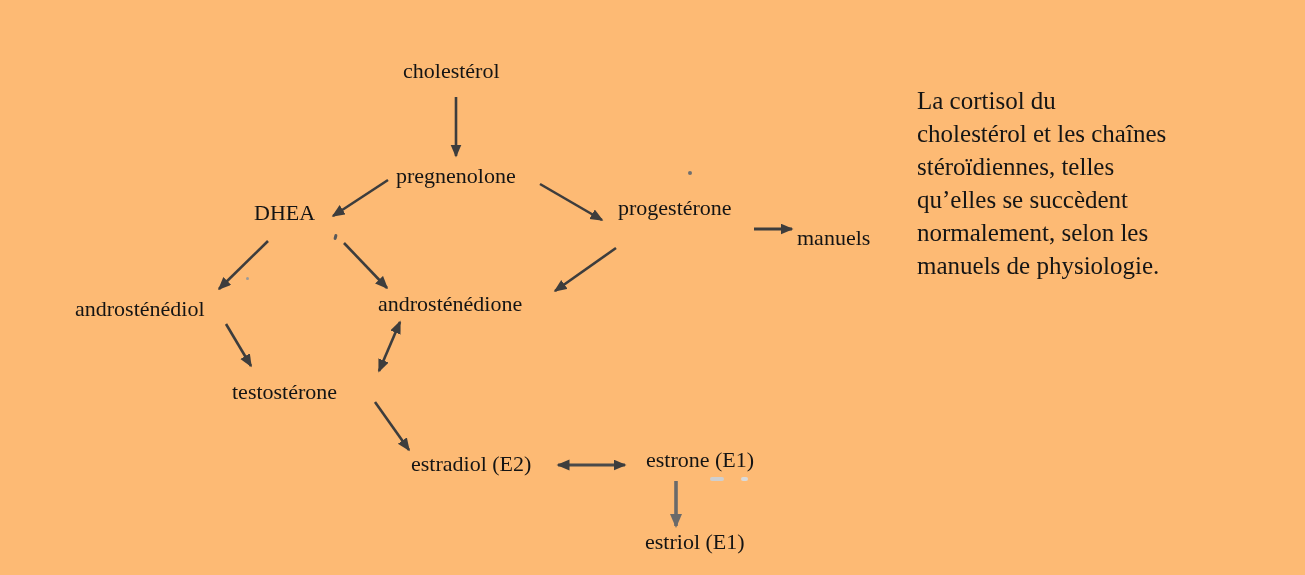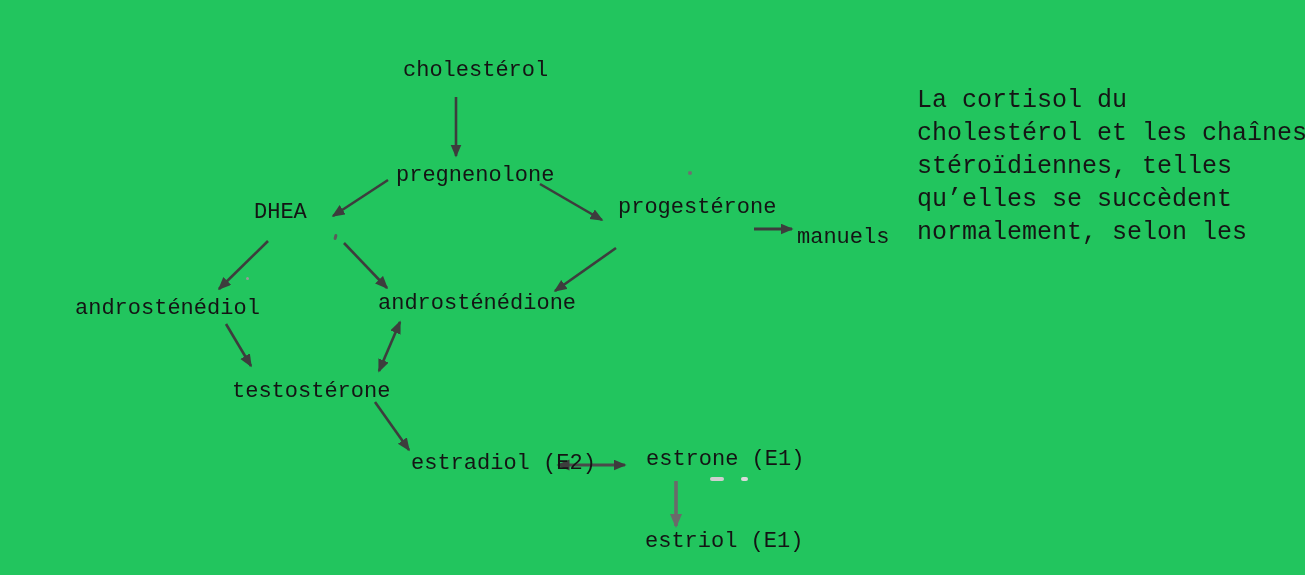--- a/index.html
+++ b/index.html
@@ -4,23 +4,23 @@
 <style>
   html, body {
     margin: 0;
     padding: 0;
     background: #ffffff;
   }
   .stage {
     position: relative;
     width: 1305px;
     height: 575px;
-    background: #22c55e;
+    background: #fdba74;
     overflow: hidden;
-    font-family: Liberation Mono, monospace;
+    font-family: Liberation Serif, serif;
   }
   .arrow-layer {
     position: absolute;
     left: 0;
     top: 0;
     width: 1305px;
     height: 575px;
   }
   .node {
     position: absolute;
@@ -97,20 +97,21 @@
   <div class="node" style="left:411px; top:452px">estradiol (E2)</div>
   <div class="node" style="left:646px; top:448px">estrone (E1)</div>
   <div class="node" style="left:645px; top:530px">estriol (E1)</div>
 
   <div class="note">
     <div>La cortisol du</div>
     <div>cholestérol et les chaînes</div>
     <div>stéroïdiennes, telles</div>
     <div>qu’elles se succèdent</div>
     <div>normalement, selon les</div>
+    <div>manuels de physiologie.</div>
   </div>
 
   <div class="speck speck-a"></div>
   <div class="speck speck-b"></div>
   <div class="speck speck-c"></div>
   <div class="smudge smudge-a"></div>
   <div class="smudge smudge-b"></div>
 
 </div>
 

